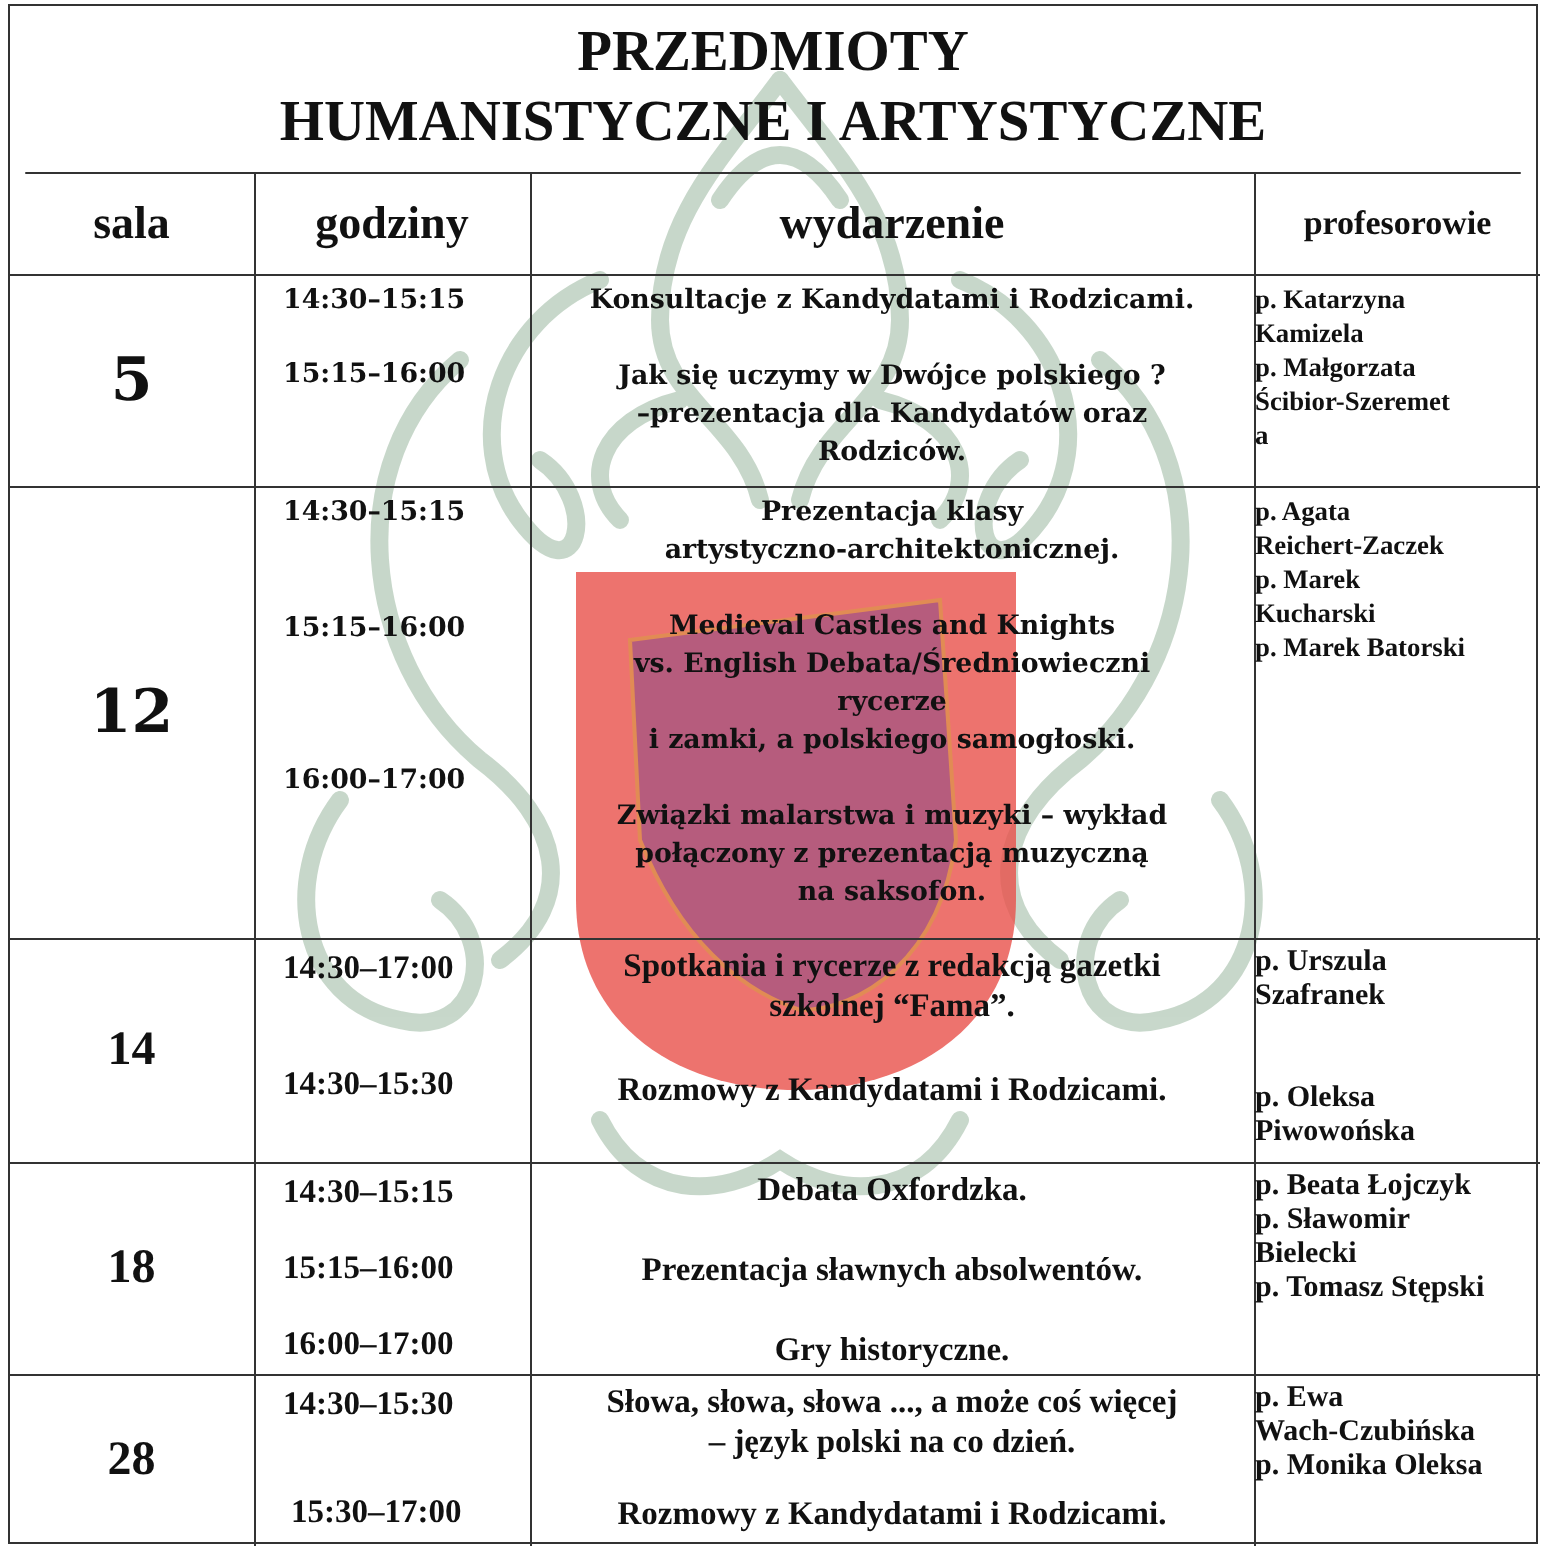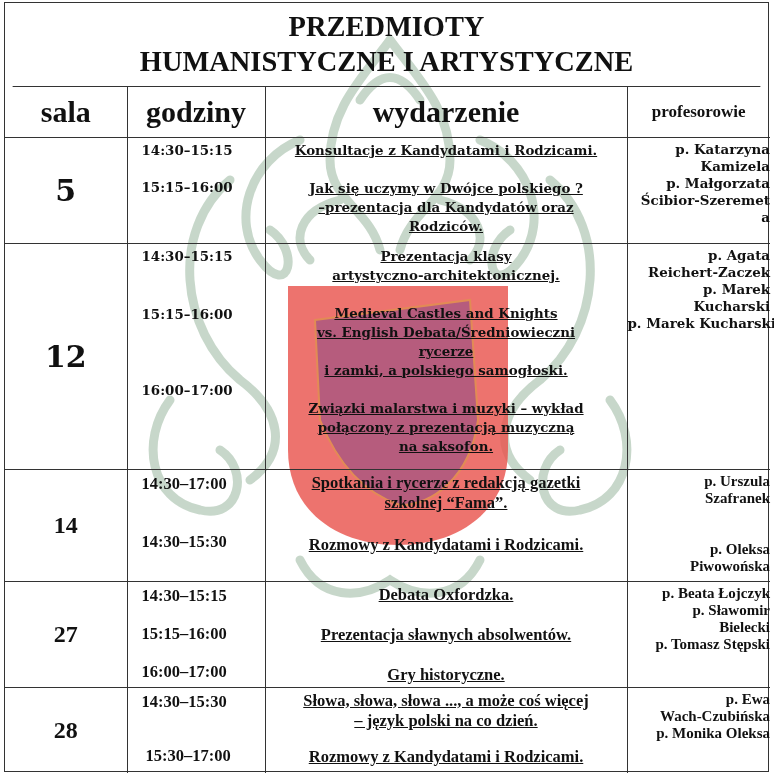--- a/index.html
+++ b/index.html
@@ -32,36 +32,36 @@
     }
     table tr:first-child th { border-top: none; }
     table td:first-child, table th:first-child { border-left: none; }
     table td:last-child, table th:last-child { border-right: none; }
     table tr:last-child td { border-bottom: none; }
 
     th {
       font-family: "Liberation Serif", serif; font-weight: bold;
       height: 50px; vertical-align: middle; text-align: center;
     }
-    th.c-sala, th.c-godz, th.c-wyd { font-size: 30px; }
+    th.c-sala, th.c-godz, th.c-wyd { font-size: 23px; }
     th.c-prof { font-size: 17px; }
 
     .sala {
       text-align: center; vertical-align: middle;
       font-family: "DejaVu Serif", serif; font-weight: bold; font-size: 30px;
     }
     .sala.cond { font-family: "Liberation Serif", serif; font-size: 24px; }
 
     .serifw { font-family: "DejaVu Serif", serif; font-weight: bold; font-size: 13.4px; line-height: 19px; }
     .cond { font-family: "Liberation Serif", serif; font-weight: bold; font-size: 16.5px; line-height: 19px; }
     .cond-prof { font-family: "Liberation Serif", serif; font-weight: bold; font-size: 15px; line-height: 19px; }
     .cell-rel { position: relative; }
     .ev { text-align: center; padding-top: 3px; }
-    .ev div { white-space: nowrap; text-decoration: underline; }
-    .prof { text-align: right; padding-top: 3px; }
+    .ev div { white-space: nowrap; }
+    .prof { text-align: left; padding-top: 3px; font-family: Liberation Serif, serif; }
     .prof div { white-space: nowrap; }
     .gap { height: 19px; }
   </style>
 </head>
 <body>
 
 <svg class="watermark" viewBox="0 0 774 774">
   <g fill="none" stroke="#9bb8a0" stroke-width="9" opacity="0.55" stroke-linecap="round">
     <path d="M390 40 C360 80 330 110 330 160 C330 200 370 210 380 250"></path>
     <path d="M390 40 C420 80 450 110 450 160 C450 200 410 210 400 250"></path>
@@ -143,21 +143,21 @@
         <div class="gap"></div>
         <div>Związki malarstwa i muzyki – wykład</div>
         <div>połączony z prezentacją muzyczną</div>
         <div>na saksofon.</div>
       </td>
       <td class="serifw prof" style="line-height:17px">
         <div>p. Agata</div>
         <div>Reichert-Zaczek</div>
         <div>p. Marek</div>
         <div>Kucharski</div>
-        <div>p. Marek Kucharski</div>
+        <div>p. Marek Batorski</div>
       </td>
     </tr>
 
     <tr style="height:112px">
       <td class="sala cond">14</td>
       <td class="cond cell-rel">
         <div style="position:absolute;left:14px;top:4px">14:30–17:00</div>
         <div style="position:absolute;left:14px;top:62px">14:30–15:30</div>
       </td>
       <td class="cond ev" style="line-height:20px">
@@ -169,21 +169,21 @@
       <td class="cond-prof prof" style="line-height:17px">
         <div>p. Urszula</div>
         <div>Szafranek</div>
         <div style="height:34px"></div>
         <div>p. Oleksa</div>
         <div>Piwowońska</div>
       </td>
     </tr>
 
     <tr style="height:106px">
-      <td class="sala cond">27</td>
+      <td class="sala cond">18</td>
       <td class="cond cell-rel">
         <div style="position:absolute;left:14px;top:4px">14:30–15:15</div>
         <div style="position:absolute;left:14px;top:42px">15:15–16:00</div>
         <div style="position:absolute;left:14px;top:80px">16:00–17:00</div>
       </td>
       <td class="cond ev" style="line-height:20px">
         <div>Debata Oxfordzka.</div>
         <div style="height:20px"></div>
         <div>Prezentacja sławnych absolwentów.</div>
         <div style="height:20px"></div>

